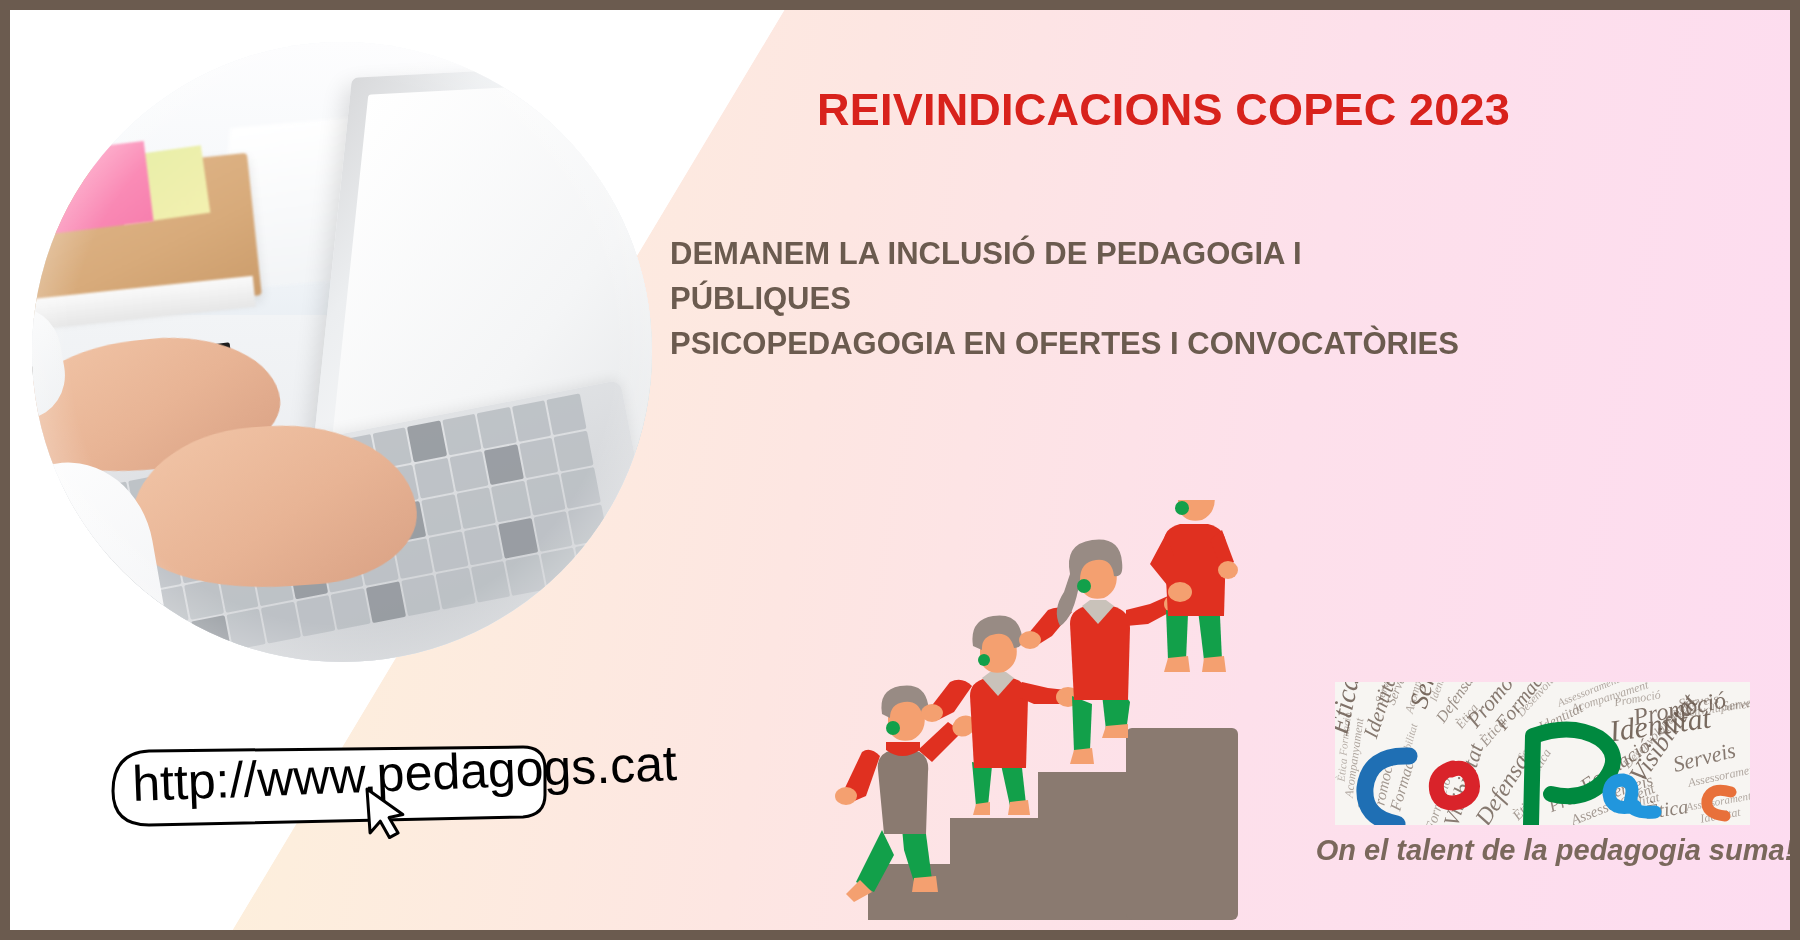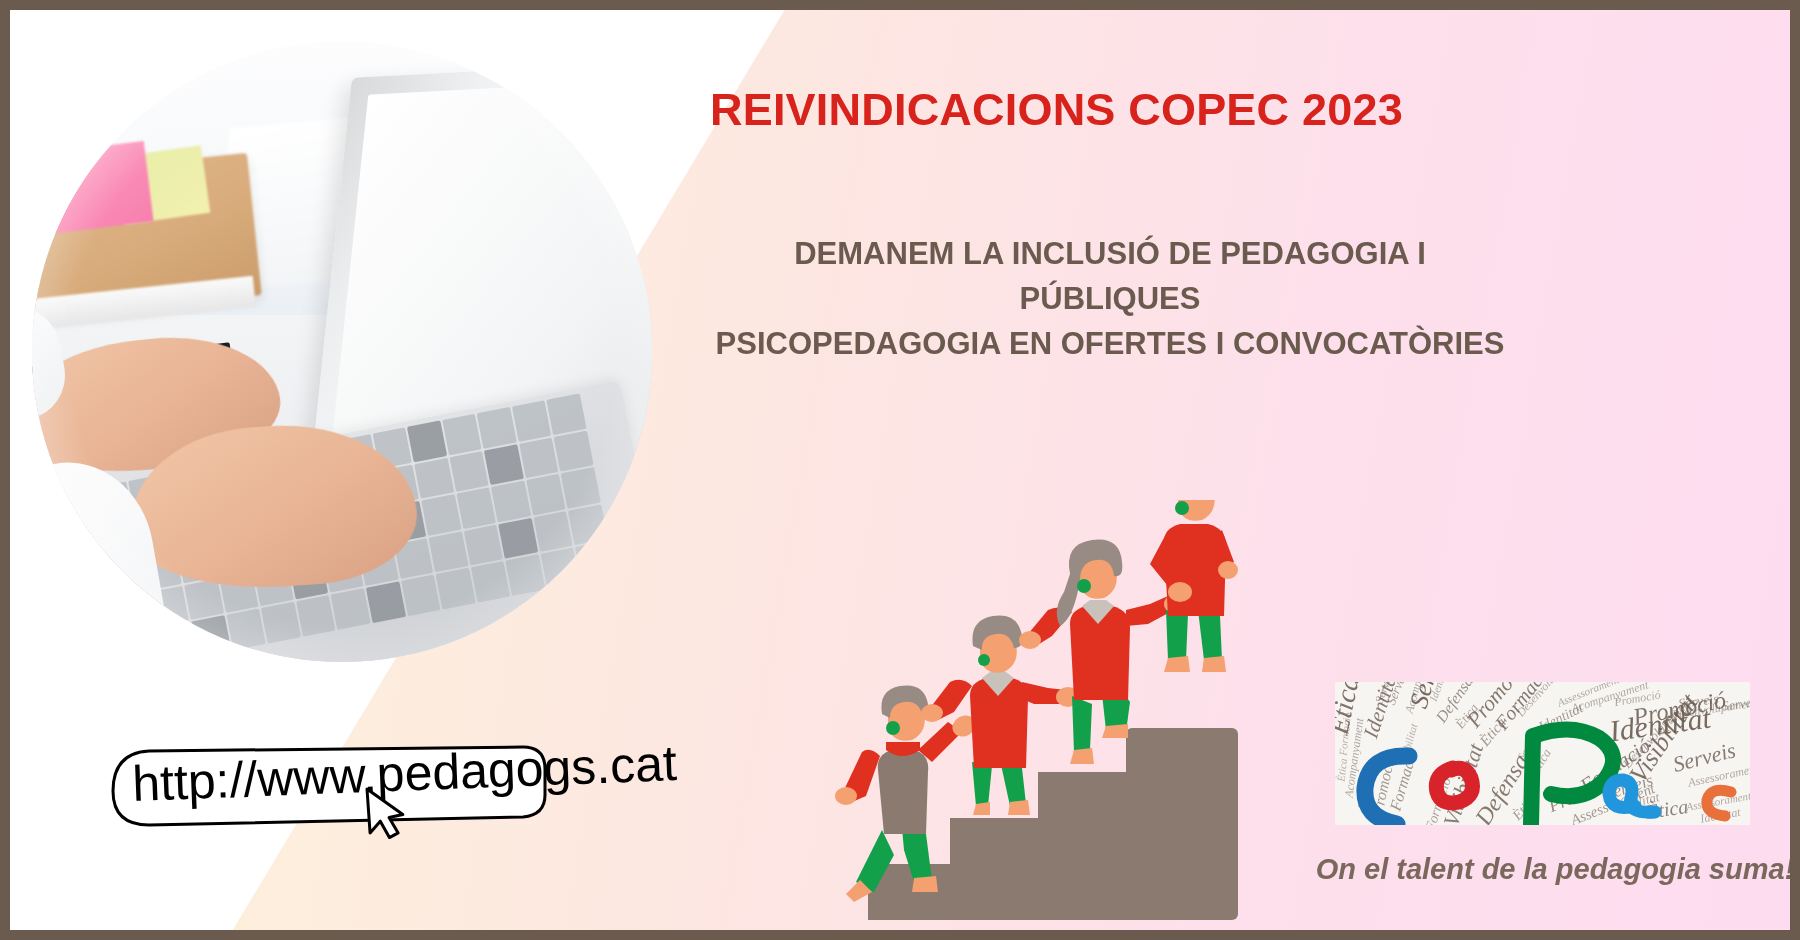--- a/index.html
+++ b/index.html
@@ -206,34 +206,34 @@
     left:95px; top:735px;
     width:440px; height:85px;
   }
   .urlbar svg { width:100%; height:100%; overflow:visible; }
 
   
   .headline {
     position:absolute;
     left:700px; top:74px;
     width:800px;
-    text-align:left;
+    text-align:right;
     font-size:45px;
     font-weight:bold;
     letter-spacing:.2px;
     color:#d8221c;
     font-family:"Liberation Sans", sans-serif;
   }
 
   
   .subtitle {
     position:absolute;
     left:660px; top:222px;
     width:880px;
-    text-align:center;
+    text-align:left;
     font-size:31px;
     line-height:1.45;
     font-weight:bold;
     color:#6b5b4f;
     font-family:"Liberation Sans", sans-serif;
   }
 
   
   .stairs-wrap {
     position:absolute;
@@ -259,21 +259,20 @@
     position:absolute;
     left:-20px; top:152px;
     width:480px;
     font-size:29px;
     font-weight:bold;
     font-style:italic;
     color:#7a685c;
     white-space:nowrap;
     text-align:center;
     font-family:"Liberation Sans", sans-serif;
-    margin-top:19px;
   }
 </style>
 </head>
 <body>
 
 <div id="poster">
   <div id="canvas">
 
     <div class="wedge"></div>
     <div class="wedge-white"></div>

